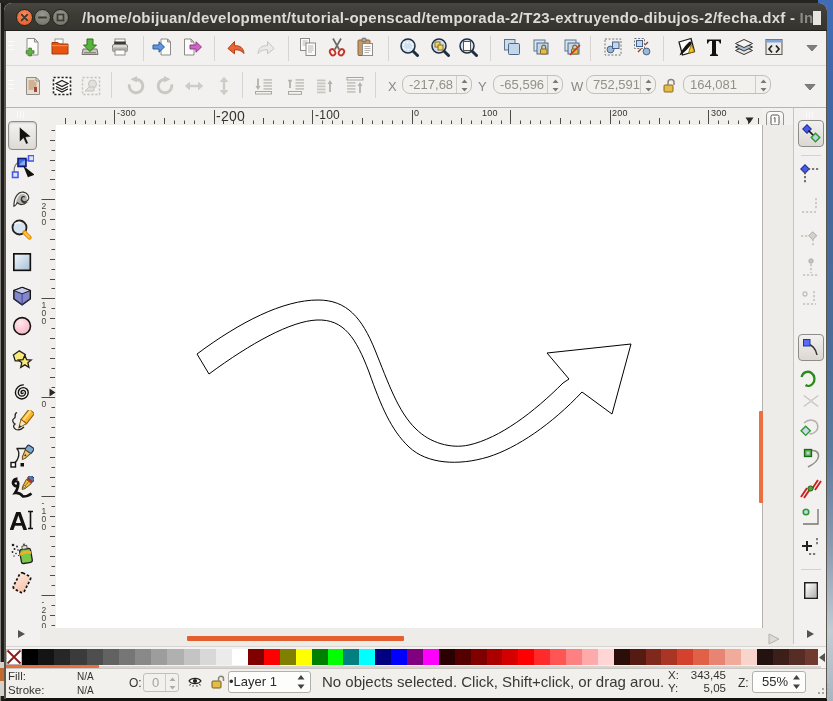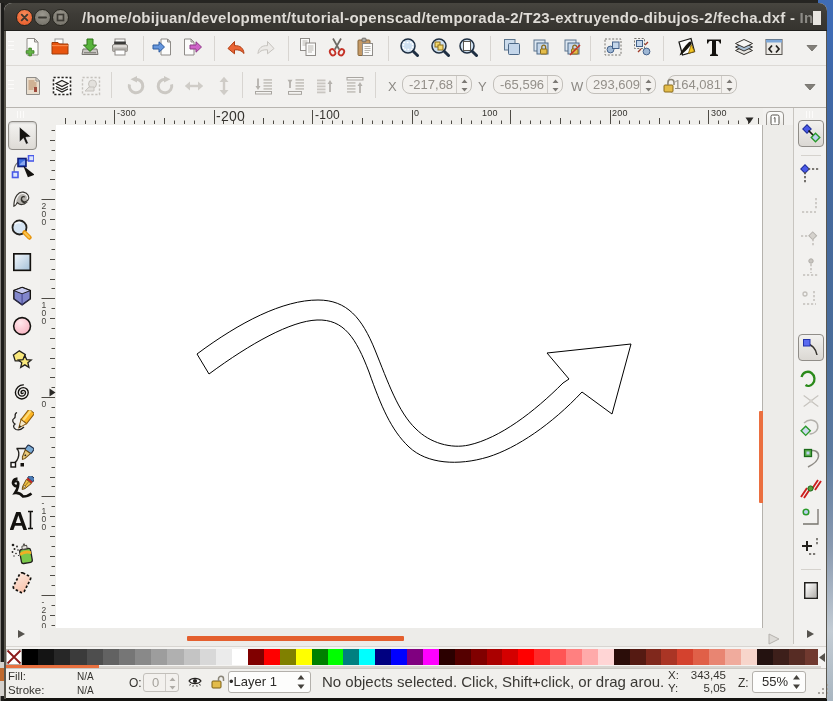--- a/index.html
+++ b/index.html
@@ -258,27 +258,27 @@
   </div>
 <div class="lbl2" style="left:478px;top:79px">Y</div>
 <div class="box" style="left:493px;top:75px;width:70px">
     <span class="val">-65,596</span>
     <span class="spin"><svg width="15" height="19">
         <path d="M7.5,3.5 L10.5,7 H4.5 Z M7.5,15.5 L10.5,12 H4.5 Z" fill="#7d7a75"></path>
       </svg></span>
   </div>
 <div class="lbl2" style="left:571px;top:79px">W</div>
 <div class="box" style="left:586px;top:75px;width:70px">
-    <span class="val">293,609</span>
+    <span class="val">752,591</span>
     <span class="spin"><svg width="15" height="19">
         <path d="M7.5,3.5 L10.5,7 H4.5 Z M7.5,15.5 L10.5,12 H4.5 Z" fill="#7d7a75"></path>
       </svg></span>
   </div>
 <div class="lbl2" style="left:689px;top:79px">H</div>
-<div class="box" style="left:667px;top:75px;width:70px">
+<div class="box" style="left:683px;top:75px;width:88px">
     <span class="val">164,081</span>
     <span class="spin"><svg width="15" height="19">
         <path d="M7.5,3.5 L10.5,7 H4.5 Z M7.5,15.5 L10.5,12 H4.5 Z" fill="#7d7a75"></path>
       </svg></span>
   </div>
 <svg style="position:absolute;left:662px;top:78px;" width="14" height="15" viewBox="0 0 14 15">
     <rect x="2" y="7" width="9" height="7" rx="1" fill="#e3bc4a" stroke="#8a6a1a"></rect>
     <path d="M6,7 v-2.5 a3,3 0 0 1 6,0 v2.5" fill="none" stroke="#8a8578" stroke-width="1.5"></path>
   </svg>
 <svg style="position:absolute;left:804px;top:83px;" width="12" height="8" viewBox="0 0 12 8">

